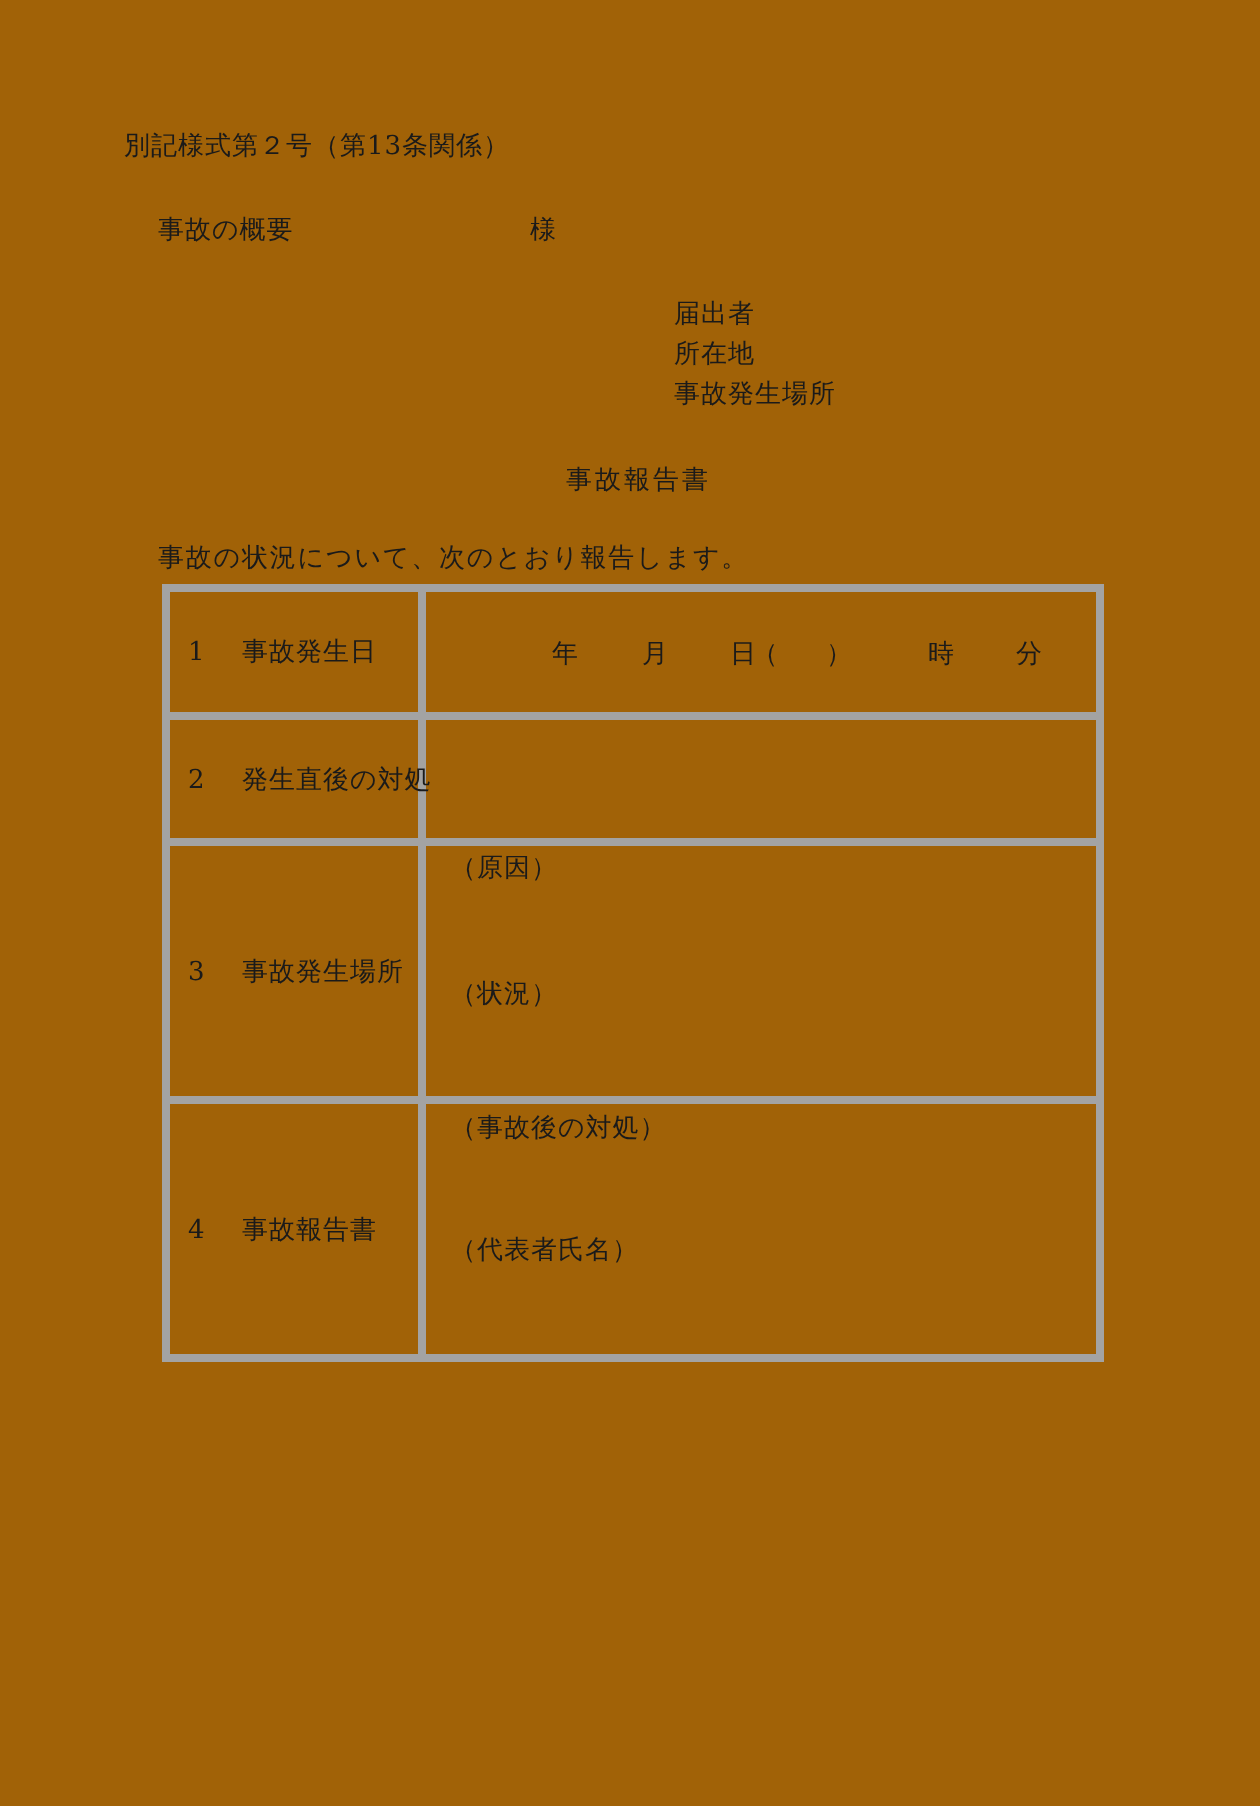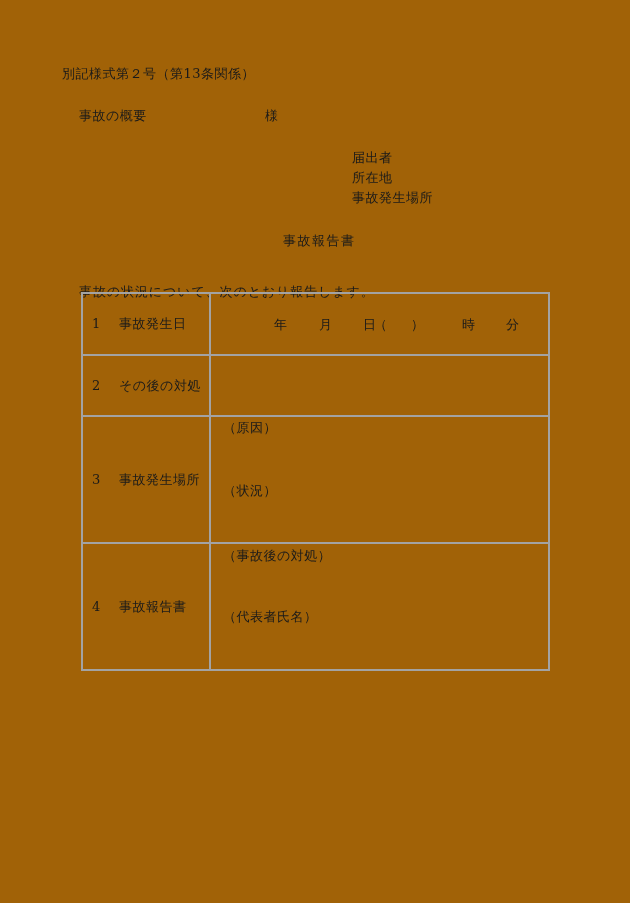--- a/index.html
+++ b/index.html
@@ -24,37 +24,37 @@
     .abs {
       position: absolute;
       white-space: nowrap;
       font-size: 13px;
       line-height: 16px;
       letter-spacing: 0.5px;
     }
     .form-number { left: 62px; top: 66px; }
     .addressee { left: 79px; top: 108px; }
     .honorific { left: 265px; top: 108px; }
-    .applicant-block { left: 352px; top: 150px; }
+    .applicant-block { left: 337px; top: 150px; }
     .applicant-block div { height: 20px; line-height: 16px; }
     .doc-title { left: 283px; top: 233px; letter-spacing: 1.5px; }
-    .intro { left: 79px; top: 272px; letter-spacing: 0.9px; margin-top: 12px; }
+    .intro { left: 79px; top: 272px; letter-spacing: 0.9px; }
 
     .report-table {
       position: absolute;
       left: 81px;
       top: 292px;
       width: 467px;
       border-collapse: collapse;
       table-layout: fixed;
       font-size: 13px;
       letter-spacing: 0.5px;
     }
     .report-table td {
-      border: 2px solid #a3a3a3;
+      border: 4px solid #a3a3a3;
       padding: 0;
       vertical-align: middle;
       position: relative;
       margin-top: 10px;
     }
     .report-table col.c1 { width: 128px; }
     .report-table col.c2 { width: 339px; }
     .row-1 td { height: 60px; }
     .row-2 td { height: 59px; }
     .row-3 td { height: 125px; }
@@ -123,21 +123,21 @@
           <span style="left:163px">（</span>
           <span style="left:200px">）</span>
           <span style="left:251px">時</span>
           <span style="left:295px">分</span>
         </div>
       </td>
     </tr>
     <tr class="row-2">
       <td>
         <div class="item-label">
-          <span class="item-num">2</span><span>その後の対処</span>
+          <span class="item-num">2</span><span>発生直後の対処</span>
         </div>
       </td>
       <td></td>
     </tr>
     <tr class="row-3">
       <td>
         <div class="item-label">
           <span class="item-num">3</span><span>事故発生場所</span>
         </div>
       </td>

